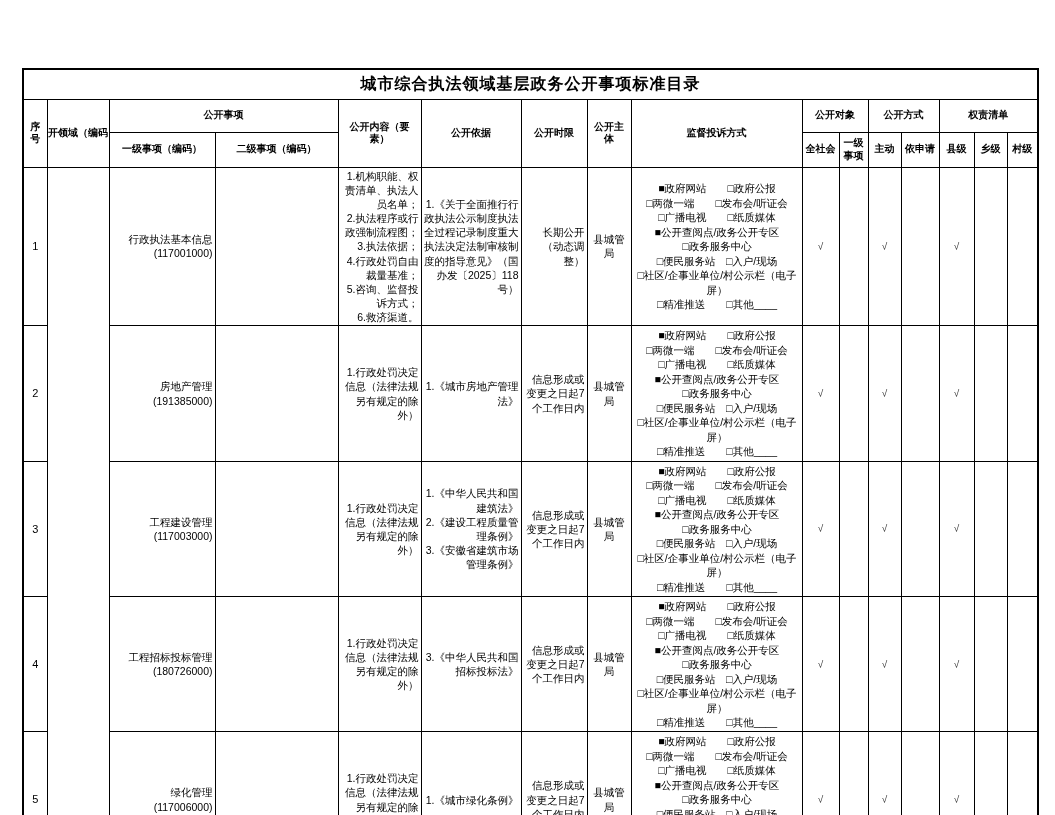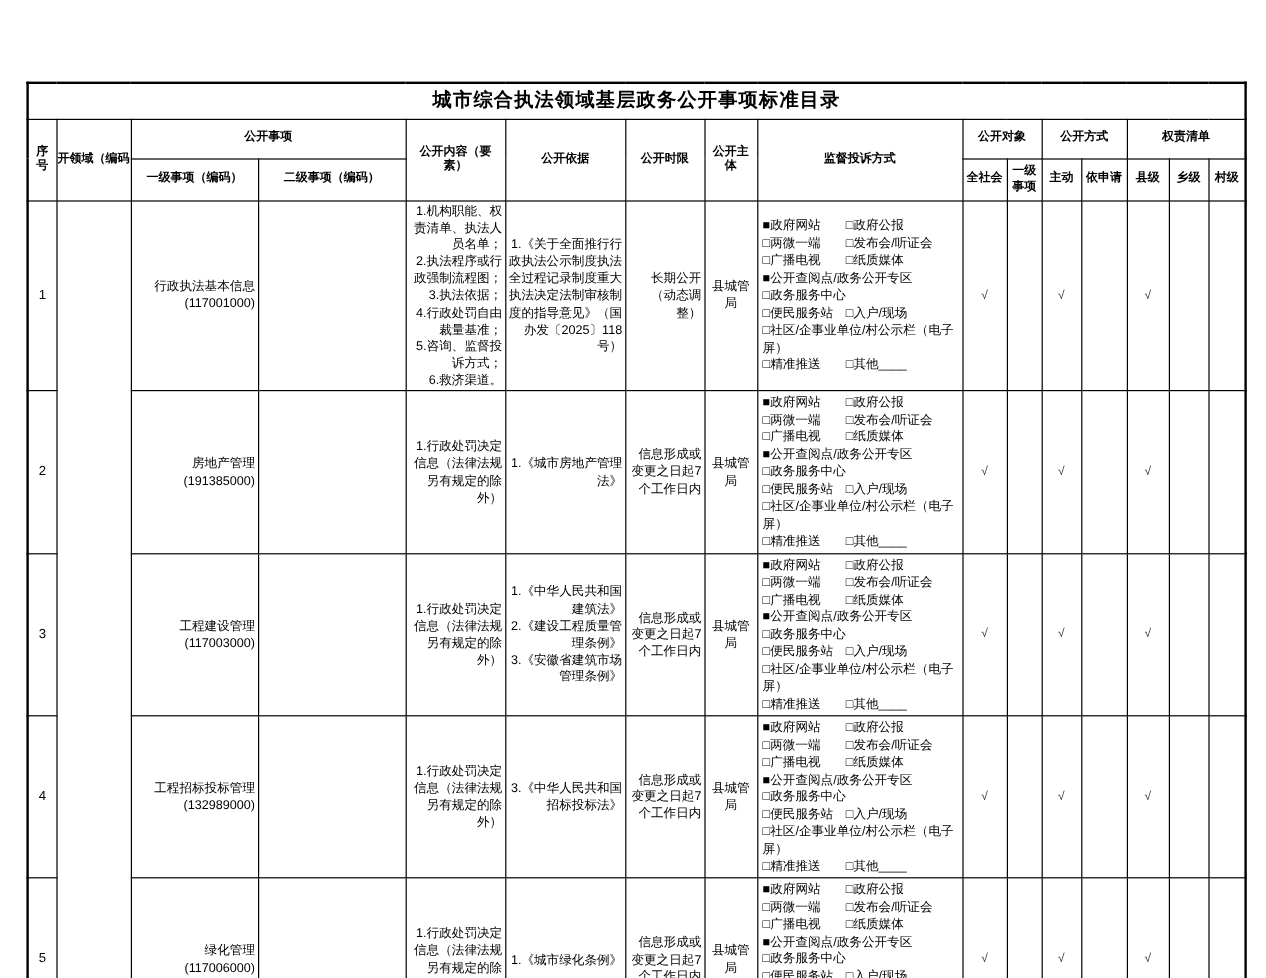--- a/index.html
+++ b/index.html
@@ -24,21 +24,21 @@
   .title-cell {
     font-weight:bold; font-size:16px; height:28px; letter-spacing:1px;
     padding:0;
   }
   .hdr { font-weight:bold; font-size:10px; line-height:1.25; }
   .hdr-domain { white-space:nowrap; padding:0; }
   .pre { white-space:pre-line;text-align:right; }
   .c-seq { font-size:11px; }
   .c-domain { vertical-align:bottom; padding-bottom:4px; }
   .c-channels {
-    text-align:left; padding:2px 3px 2px 4px; font-size:10.5px; line-height:1.38;
+    text-align:center; padding:2px 3px 2px 4px; font-size:10.5px; line-height:1.38;
   }
   .c-check { font-size:10px; color:#333; }
   tr.r-title { height:30px; }
   tr.r-h1 { height:33px; }
   tr.r-h2 { height:35px; }
   tr.r-d1 { height:127px; }
   tr.r-d2 { height:125px; }
   tr.r-d3 { height:125px; }
   tr.r-d4 { height:118px; }
   tr.r-d5 { height:127px; }
@@ -179,21 +179,21 @@
     <td class="c-check">√</td>
     <td class="c-check"></td>
     <td class="c-check">√</td>
     <td class="c-check"></td>
     <td class="c-check"></td>
   </tr>
 
   <tr class="r-d4">
     <td class="c-seq">4</td>
     <td class="pre">工程招标投标管理
-(132989000)</td>
+(180726000)</td>
     <td></td>
     <td class="pre">1.行政处罚决定信息（法律法规另有规定的除外）</td>
     <td class="pre">3.《中华人民共和国招标投标法》</td>
     <td class="pre">信息形成或变更之日起7个工作日内</td>
     <td>县城管局</td>
     <td class="c-channels pre">■政府网站　　□政府公报
 □两微一端　　□发布会/听证会
 □广播电视　　□纸质媒体
 ■公开查阅点/政务公开专区
 □政务服务中心

